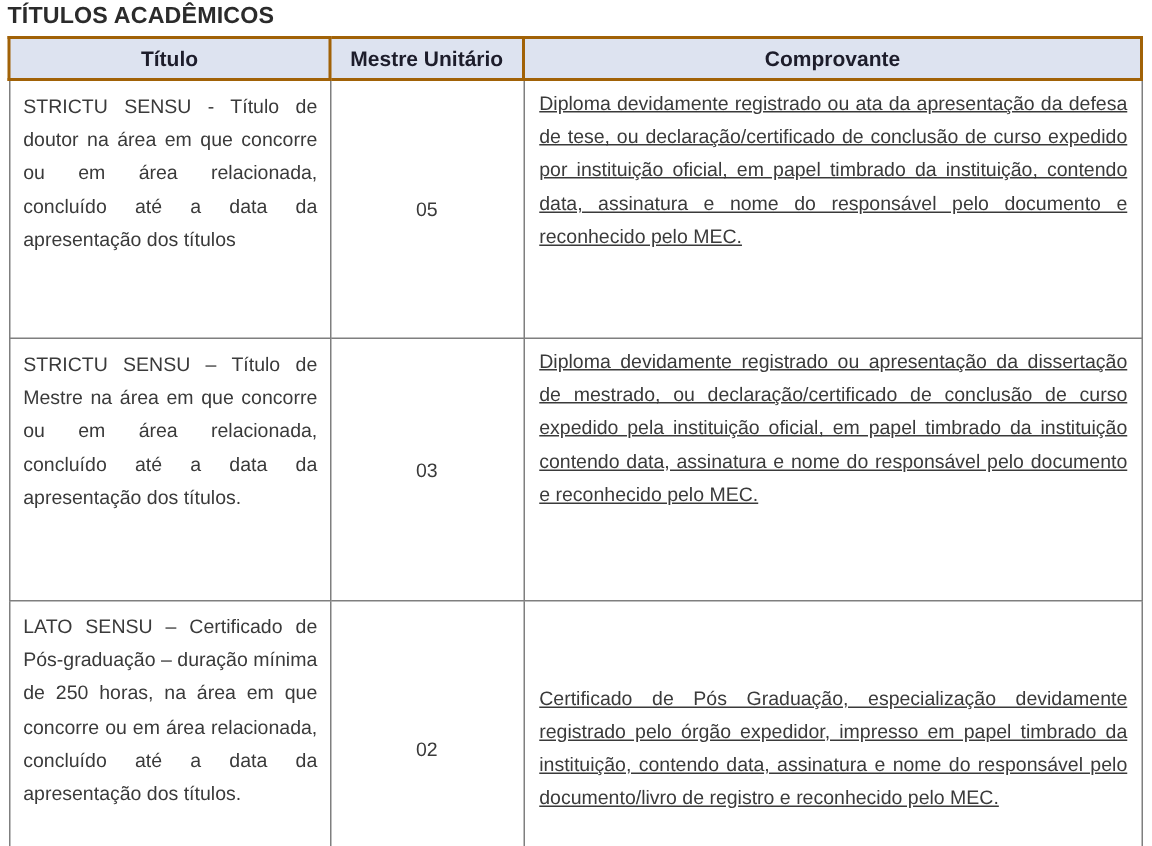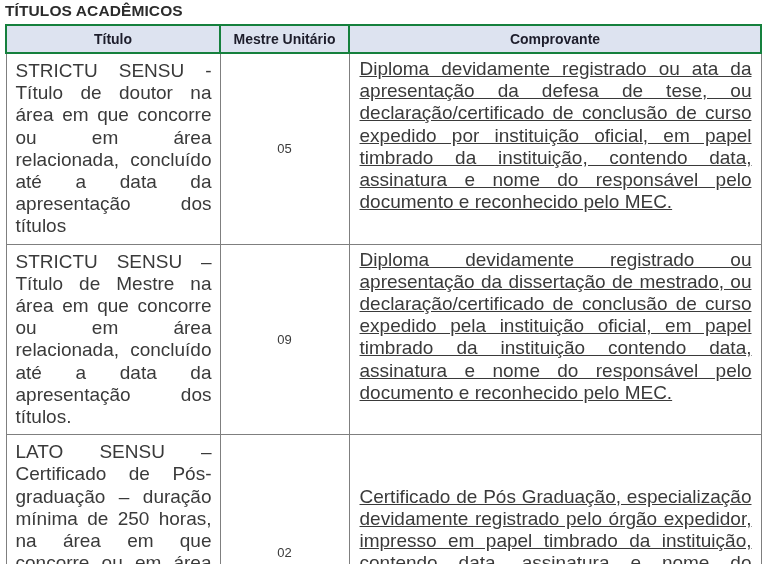--- a/index.html
+++ b/index.html
@@ -46,37 +46,37 @@
   .titles-table th,
   .titles-table td {
     border: 1px solid #7f7f7f;
     padding: 0;
     vertical-align: middle;
   }
 
   
   .titles-table thead th {
     background: #dde3f0;
-    border: 2px solid #15803d;
+    border: 2px solid #a16207;
     color: #1d1d2b;
     font-size: 14px;
     font-weight: bold;
     text-align: center;
     height: 26px;
     line-height: 26px;
     padding: 0 4px;
   }
 
   
   .col-titulo   { width: 214px; }
   .col-valor    { width: 129px; }
   .col-comprov  { width: 412px; }
 
   .cell-text {
-    font-size: 19px;
+    font-size: 13px;
     line-height: 22.2px;
     text-align: justify;
     text-align-last: left;
     text-justify: inter-word;
     color: #3a3a3a;
     hyphens: none;
   }
 
   td.titulo-cell {
     padding: 6px 8px 6px 9px;
@@ -136,21 +136,21 @@
         <td class="valor-cell">05</td>
         <td class="comprov-cell">
           <div class="cell-text last-line">Diploma devidamente registrado ou ata da apresentação da defesa de tese, ou declaração/certificado de conclusão de curso expedido por instituição oficial, em papel timbrado da instituição, contendo data, assinatura e nome do responsável pelo documento e reconhecido pelo MEC.</div>
         </td>
       </tr>
 
       <tr class="row-2">
         <td class="titulo-cell">
           <div class="cell-text">STRICTU SENSU – Título de Mestre na área em que concorre ou em área relacionada, concluído até a data da apresentação dos títulos.</div>
         </td>
-        <td class="valor-cell">09</td>
+        <td class="valor-cell">03</td>
         <td class="comprov-cell">
           <div class="cell-text last-line">Diploma devidamente registrado ou apresentação da dissertação de mestrado, ou declaração/certificado de conclusão de curso expedido pela instituição oficial, em papel timbrado da instituição contendo data, assinatura e nome do responsável pelo documento e reconhecido pelo MEC.</div>
         </td>
       </tr>
 
       <tr class="row-3">
         <td class="titulo-cell">
           <div class="cell-text">LATO SENSU – Certificado de Pós-graduação – duração mínima de 250 horas, na área em que concorre ou em área relacionada, concluído até a data da apresentação dos títulos.</div>
         </td>
         <td class="valor-cell">02</td>

